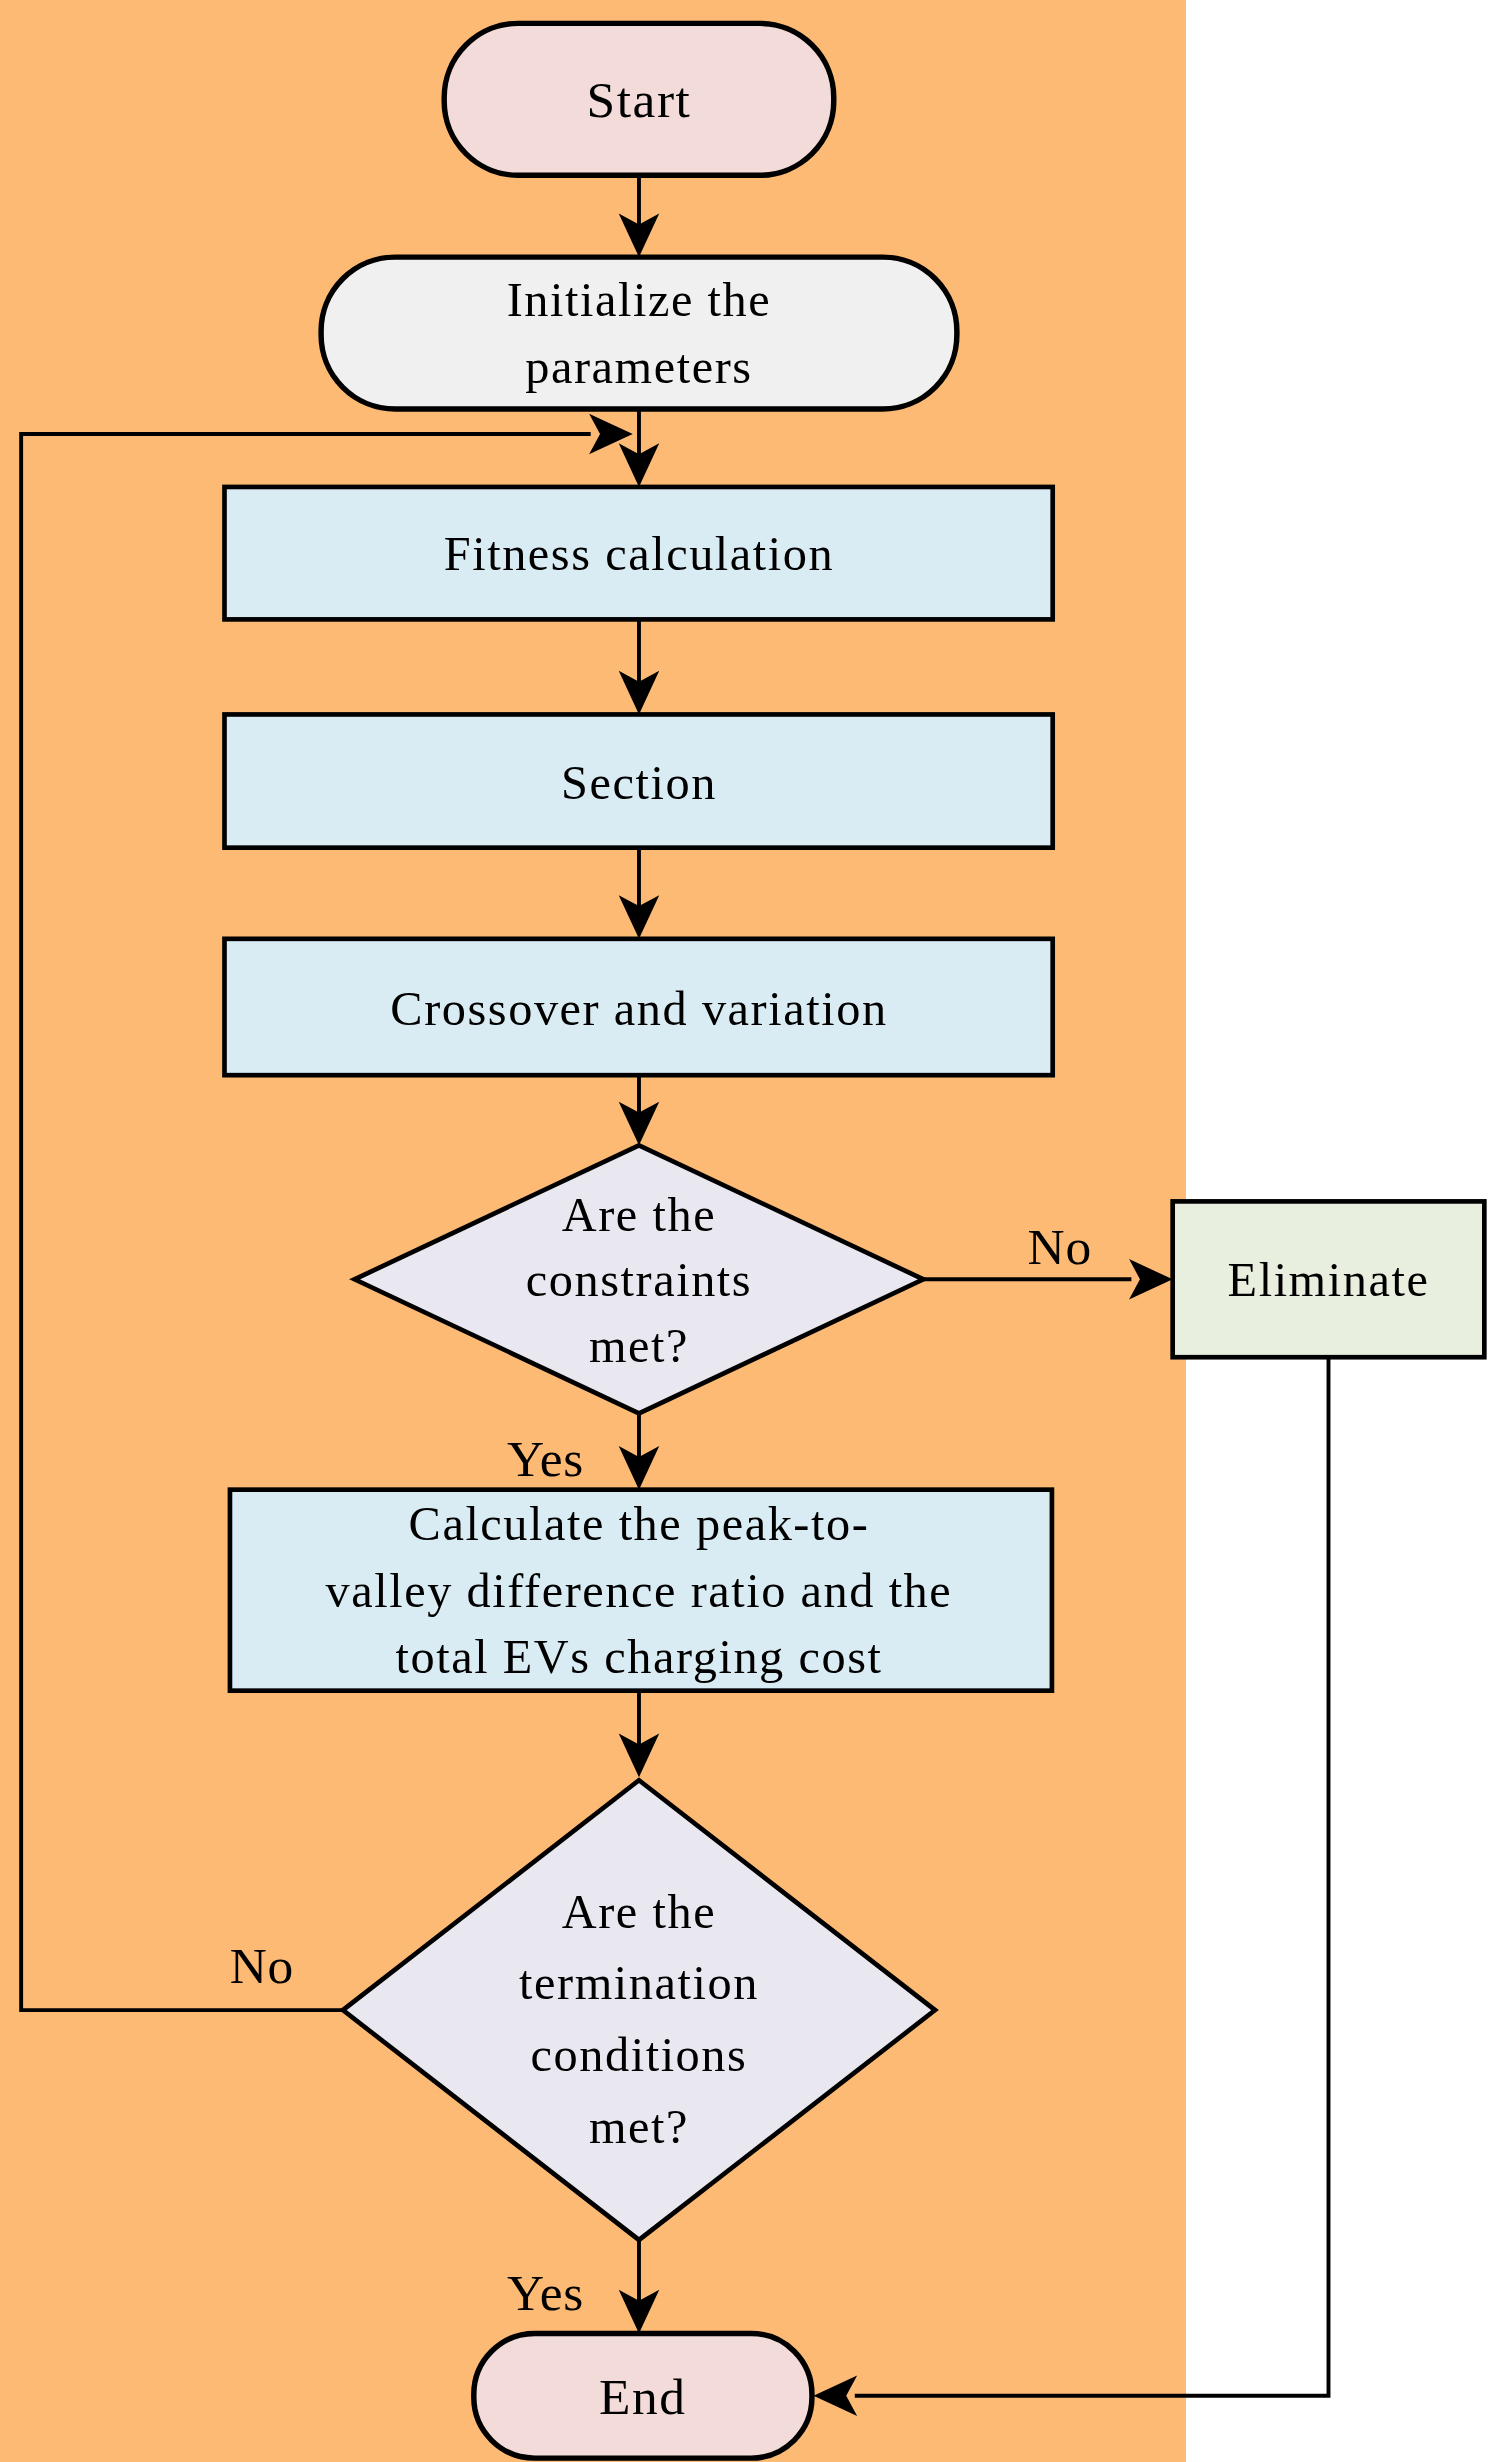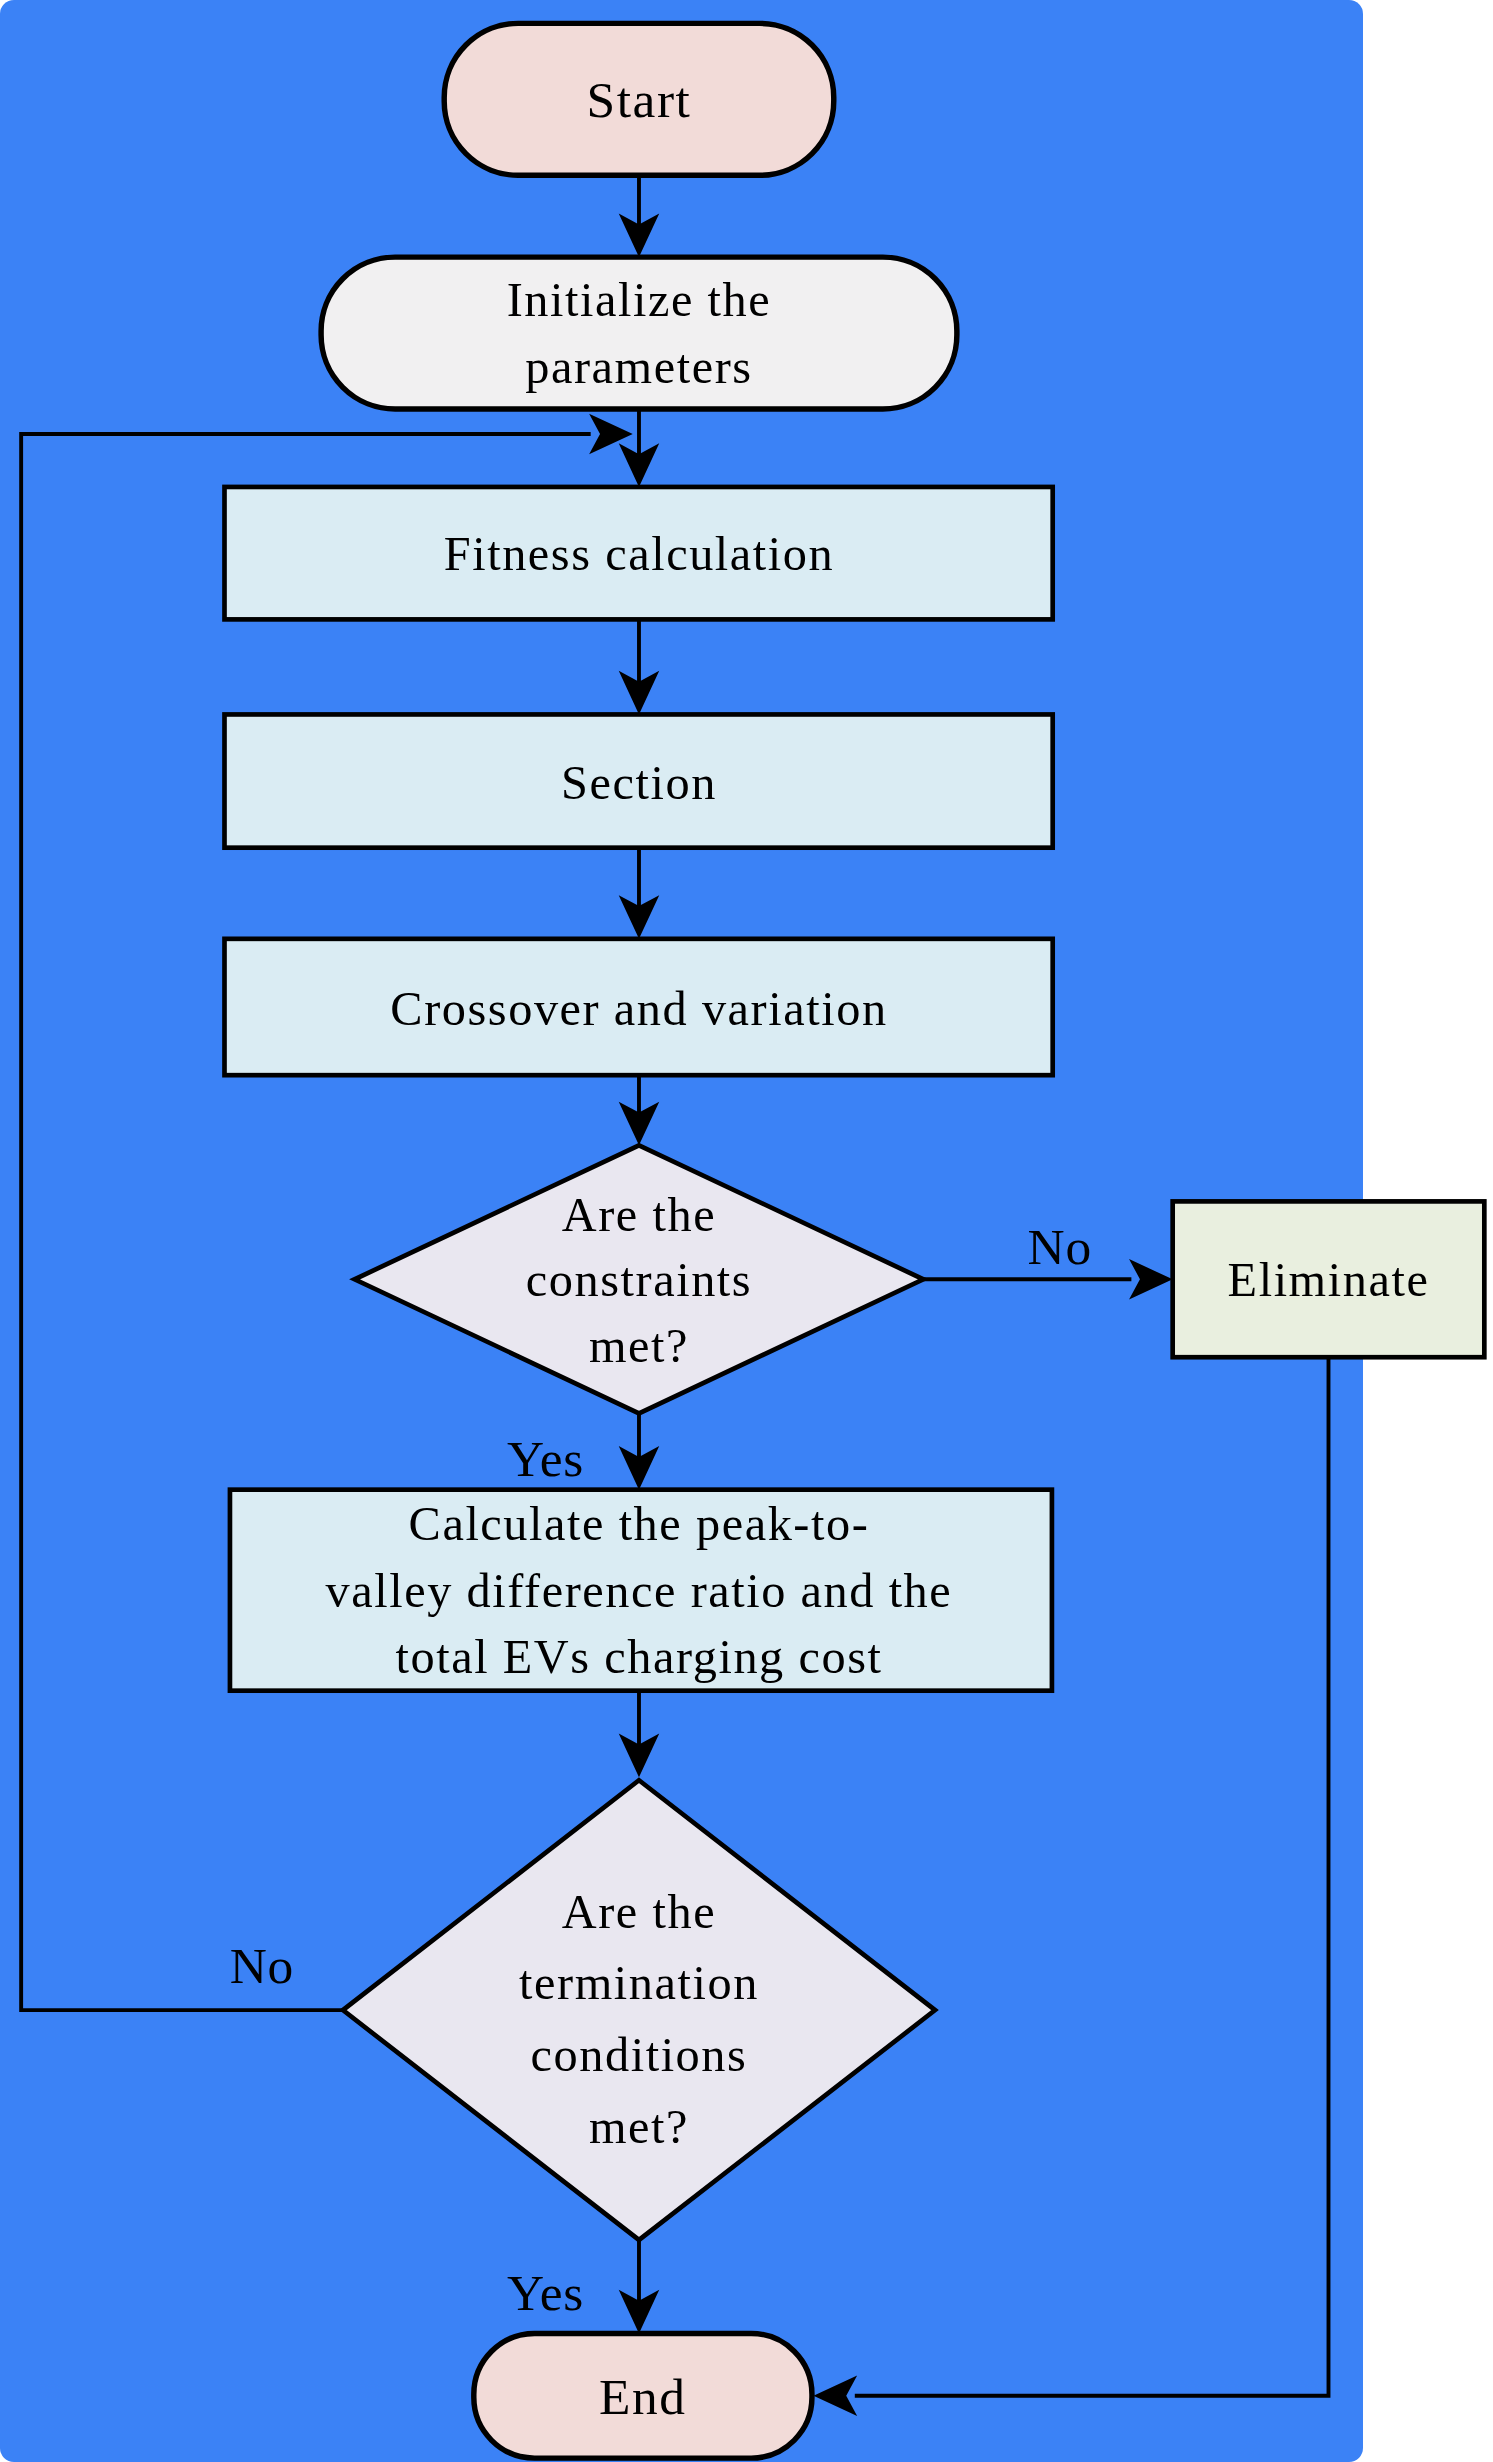--- a/index.html
+++ b/index.html
@@ -1,26 +1,25 @@
 <!DOCTYPE html>
 <html style="font-size:12.5px"><head>
 <meta charset="utf-8">
 <style>
   html, body {
     margin: 0;
     padding: 0;
     background: #ffffff;
   }
   .canvas {
-    width: 1363px;
+    width: 1186px;
     height: 2462px;
     position: relative;
-    background: #3b82f6;
+    background: #fdba74;
     font-family: "Liberation Serif", "DejaVu Serif", serif;
-    border-radius: 14px;
   }
   svg { display: block; }
   .node-text {
     font-family: "Liberation Serif", "DejaVu Serif", serif;
     font-size: 62px;
     letter-spacing: 2px;
     fill: #000000;
   }
   .terminal-text {
     font-family: "Liberation Serif", "DejaVu Serif", serif;

